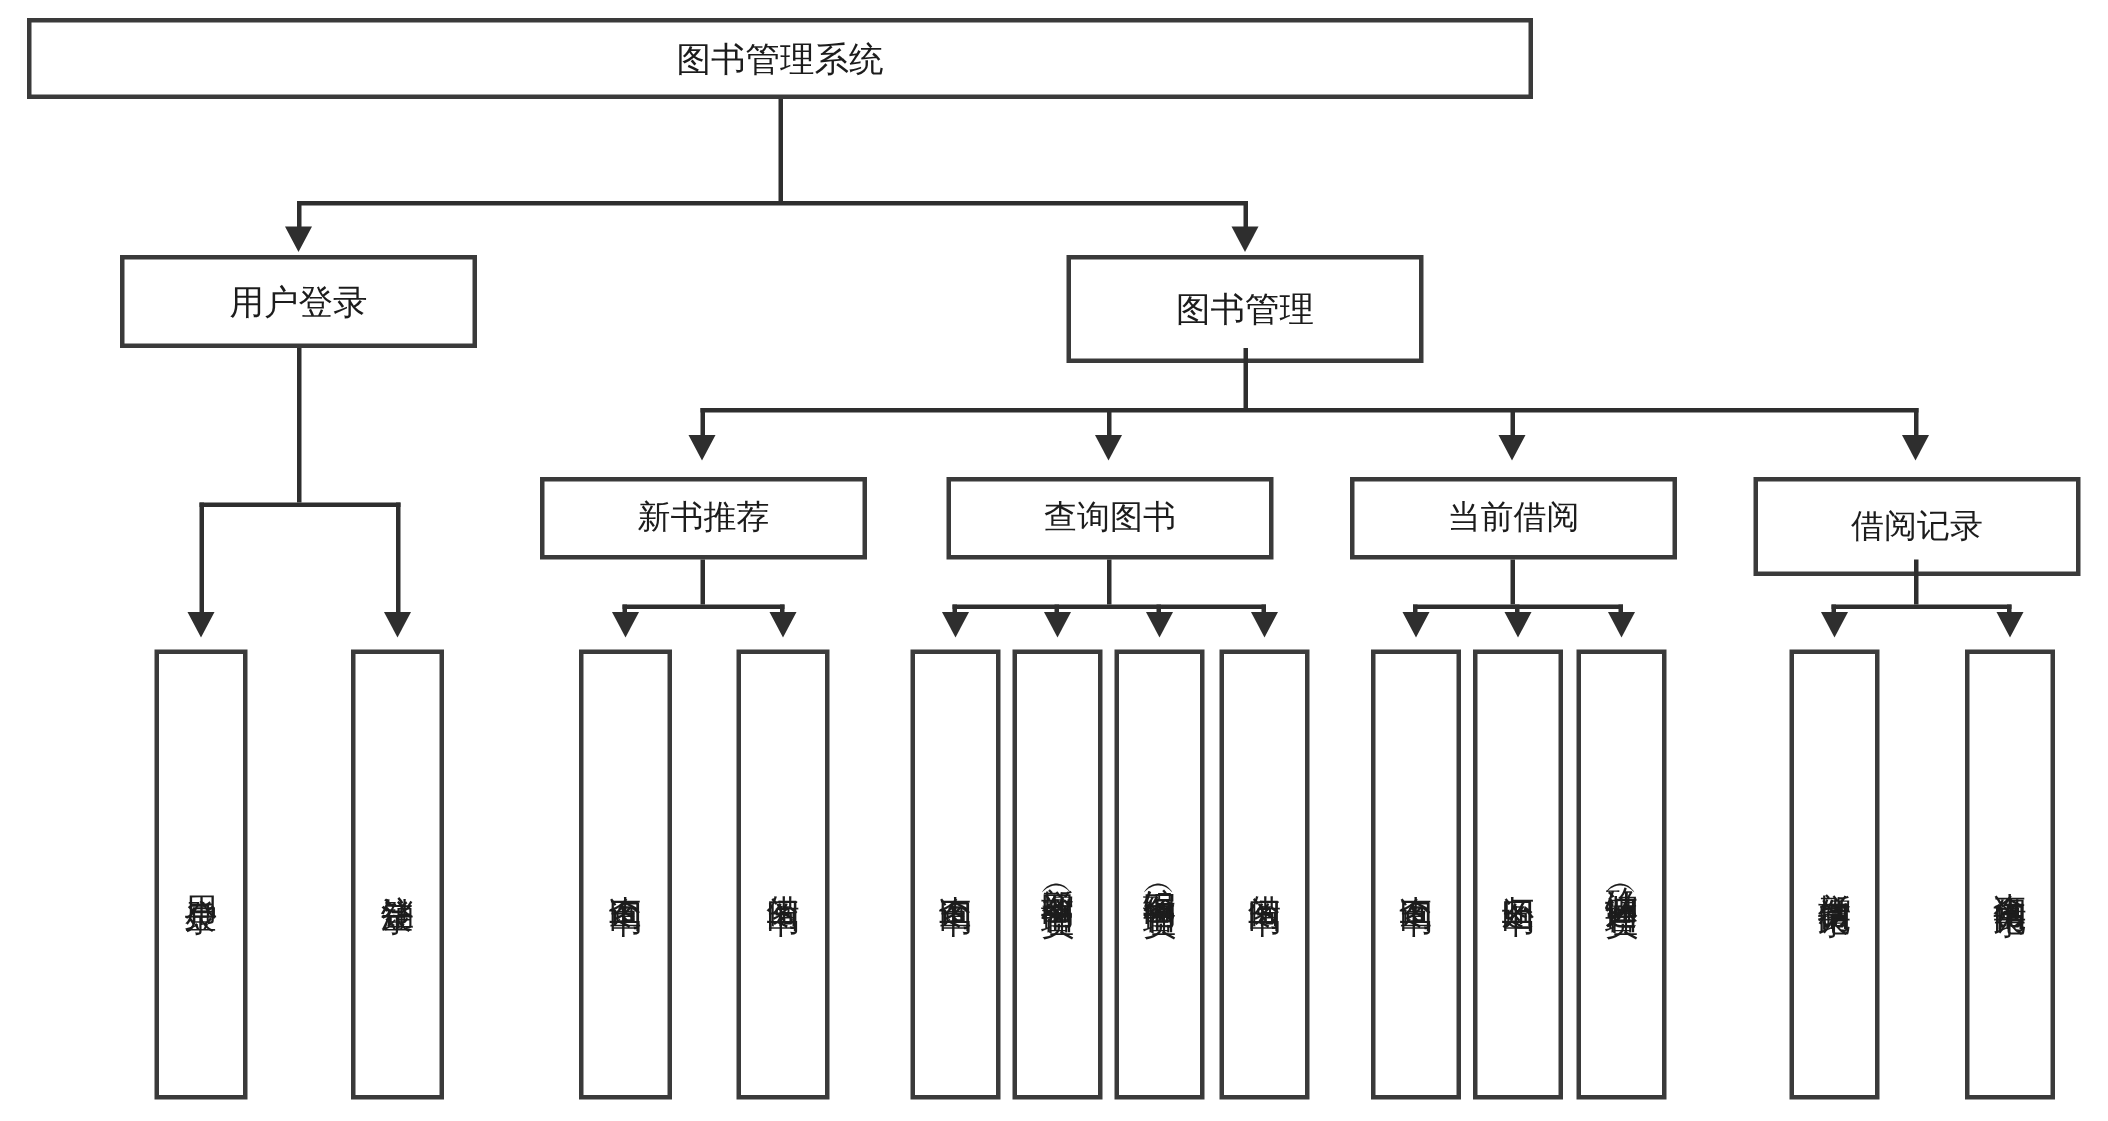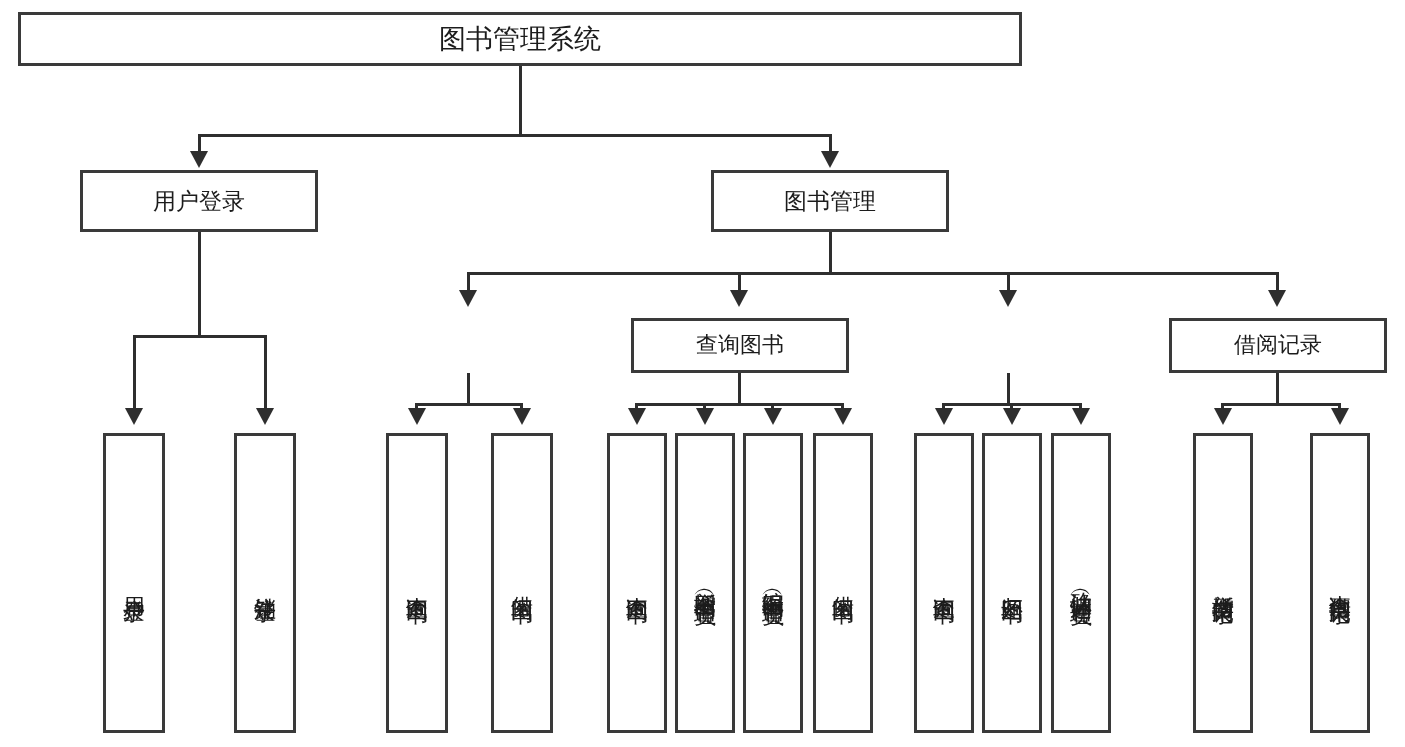--- a/index.html
+++ b/index.html
@@ -25,21 +25,21 @@
     border: 3px solid #3a3a3a;
     background: #ffffff;
     display: flex;
     align-items: center;
     justify-content: center;
     color: #1c1c1c;
     line-height: 1.22;
     text-align: center;
   }
   .node.root {
-    font-size: 27px;
+    font-size: 23px;
     align-items: center;
   }
   .node.lvl2 {
     font-size: 23px;
   }
   .node.lvl3 {
     font-size: 22px;
   }
   
   .node.leaf {
@@ -94,21 +94,21 @@
   <div class="conn hline" style="left:198px; top:134px; width:634px; height:3px;"></div>
   <div class="conn vline" style="left:198px; top:134px; width:3px; height:18px;"></div>
   <div class="conn vline" style="left:829px; top:134px; width:3px; height:18px;"></div>
   <div class="arrow" style="left:190px; top:151px;"></div>
   <div class="arrow" style="left:821px; top:151px;"></div>
 
   <div class="node lvl2" style="left:80px; top:170px; width:238px; height:62px;">
     <span>用户登录</span>
   </div>
 
-  <div class="node lvl2" style="left:711px; top:170px; width:238px; height:62px;">
+  <div class="node lvl2" style="left:711px; top:170px; width:238px; height:72px;">
     <span>图书管理</span>
   </div>
 
   <div class="conn vline" style="left:198px; top:232px; width:3px; height:103px;"></div>
   <div class="conn hline" style="left:133px; top:335px; width:134px; height:3px;"></div>
   <div class="conn vline" style="left:133px; top:335px; width:3px; height:73px;"></div>
   <div class="conn vline" style="left:264px; top:335px; width:3px; height:73px;"></div>
   <div class="arrow" style="left:125px; top:408px;"></div>
   <div class="arrow" style="left:256px; top:408px;"></div>
 
@@ -116,24 +116,30 @@
   <div class="conn hline" style="left:467px; top:272px; width:812px; height:3px;"></div>
   <div class="conn vline" style="left:467px; top:272px; width:3px; height:18px;"></div>
   <div class="conn vline" style="left:738px; top:272px; width:3px; height:18px;"></div>
   <div class="conn vline" style="left:1007px; top:272px; width:3px; height:18px;"></div>
   <div class="conn vline" style="left:1276px; top:272px; width:3px; height:18px;"></div>
   <div class="arrow" style="left:459px; top:290px;"></div>
   <div class="arrow" style="left:730px; top:290px;"></div>
   <div class="arrow" style="left:999px; top:290px;"></div>
   <div class="arrow" style="left:1268px; top:290px;"></div>
 
+  <div class="node lvl3" style="left:360px; top:318px; width:218px; height:55px;">
+    <span>新书推荐</span>
+  </div>
   <div class="node lvl3" style="left:631px; top:318px; width:218px; height:55px;">
     <span>查询图书</span>
   </div>
-  <div class="node lvl3" style="left:1169px; top:318px; width:218px; height:55px;text-align:center;">
+  <div class="node lvl3" style="left:900px; top:318px; width:218px; height:55px;">
+    <span>当前借阅</span>
+  </div>
+  <div class="node lvl3" style="left:1169px; top:318px; width:218px; height:66px;text-align:center;">
     <span>借阅记录</span>
   </div>
 
   <div class="conn vline" style="left:467px; top:373px; width:3px; height:30px;"></div>
   <div class="conn hline" style="left:415px; top:403px; width:108px; height:3px;"></div>
   <div class="conn vline" style="left:415px; top:403px; width:3px; height:5px;"></div>
   <div class="conn vline" style="left:520px; top:403px; width:3px; height:5px;"></div>
   <div class="arrow" style="left:408px; top:408px;"></div>
   <div class="arrow" style="left:513px; top:408px;"></div>
 

